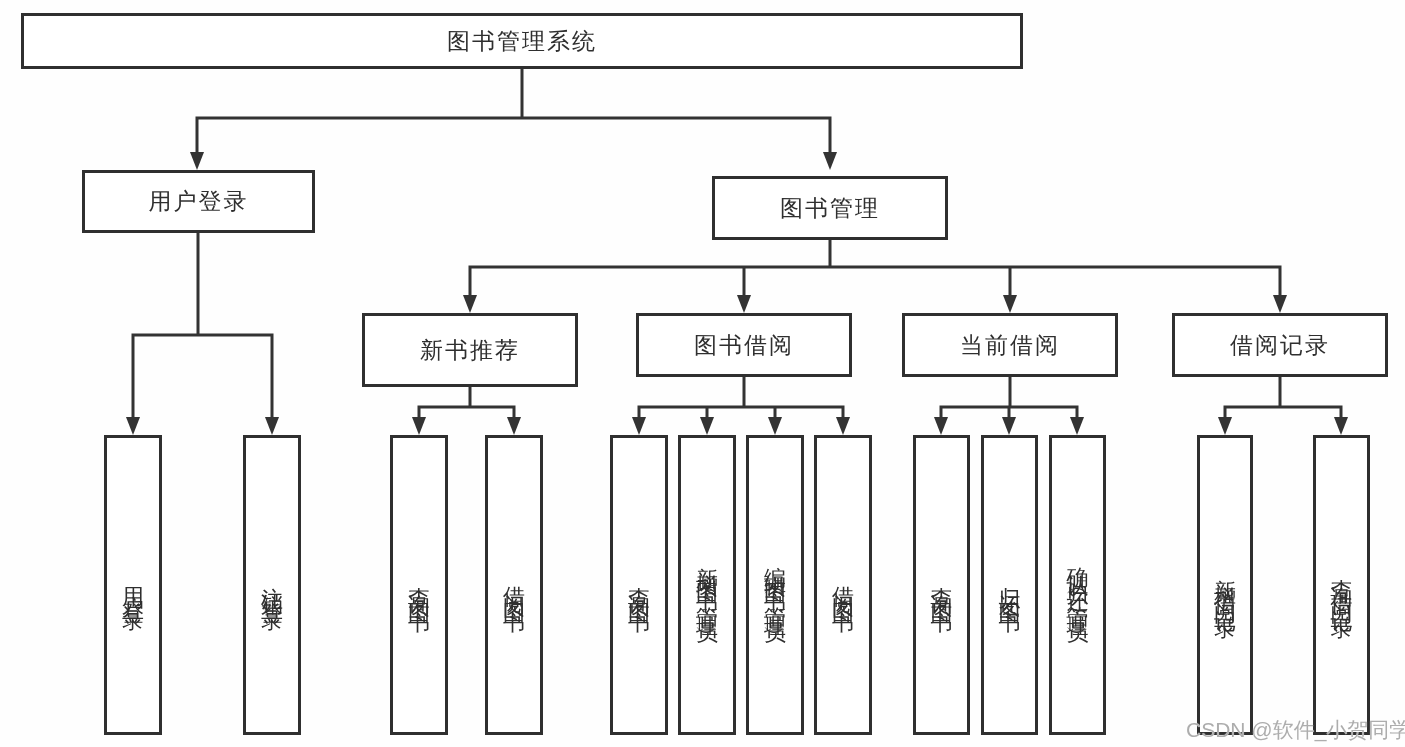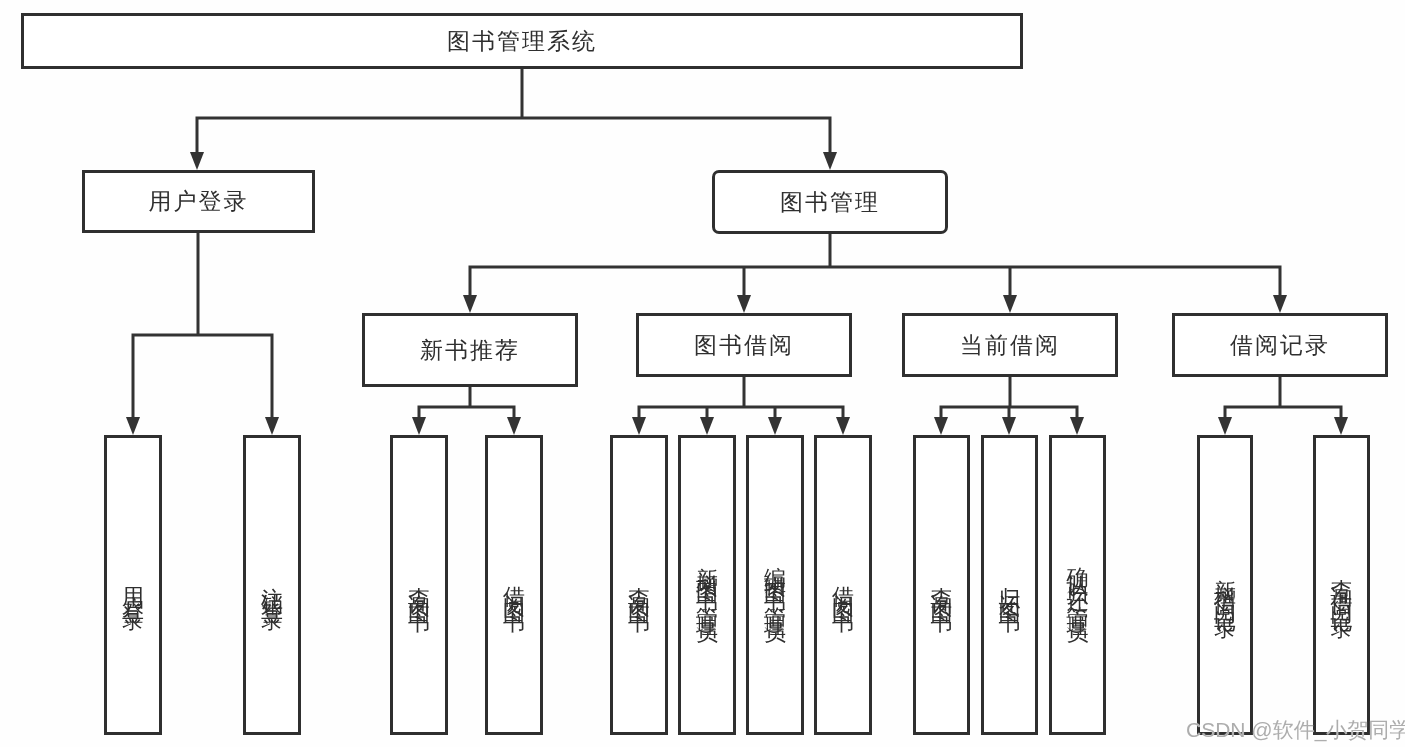--- a/index.html
+++ b/index.html
@@ -81,21 +81,21 @@
     <polygon points="1334,417 1348,417 1341,435"></polygon>
   </svg>
 
   <div class="node h" style="left:21px; top:13px; width:1002px; height:56px;">
     <span>图书管理系统</span>
   </div>
 
   <div class="node h" style="left:82px; top:170px; width:233px; height:63px;">
     <span>用户登录</span>
   </div>
-  <div class="node h" style="left:712px; top:170px; width:236px; height:64px;border-radius:7px;">
+  <div class="node h" style="left:712px; top:176px; width:236px; height:64px;">
     <span>图书管理</span>
   </div>
 
   <div class="node h" style="left:362px; top:313px; width:216px; height:74px;">
     <span>新书推荐</span>
   </div>
   <div class="node h" style="left:636px; top:313px; width:216px; height:64px;">
     <span>图书借阅</span>
   </div>
   <div class="node h" style="left:902px; top:313px; width:216px; height:64px;">

